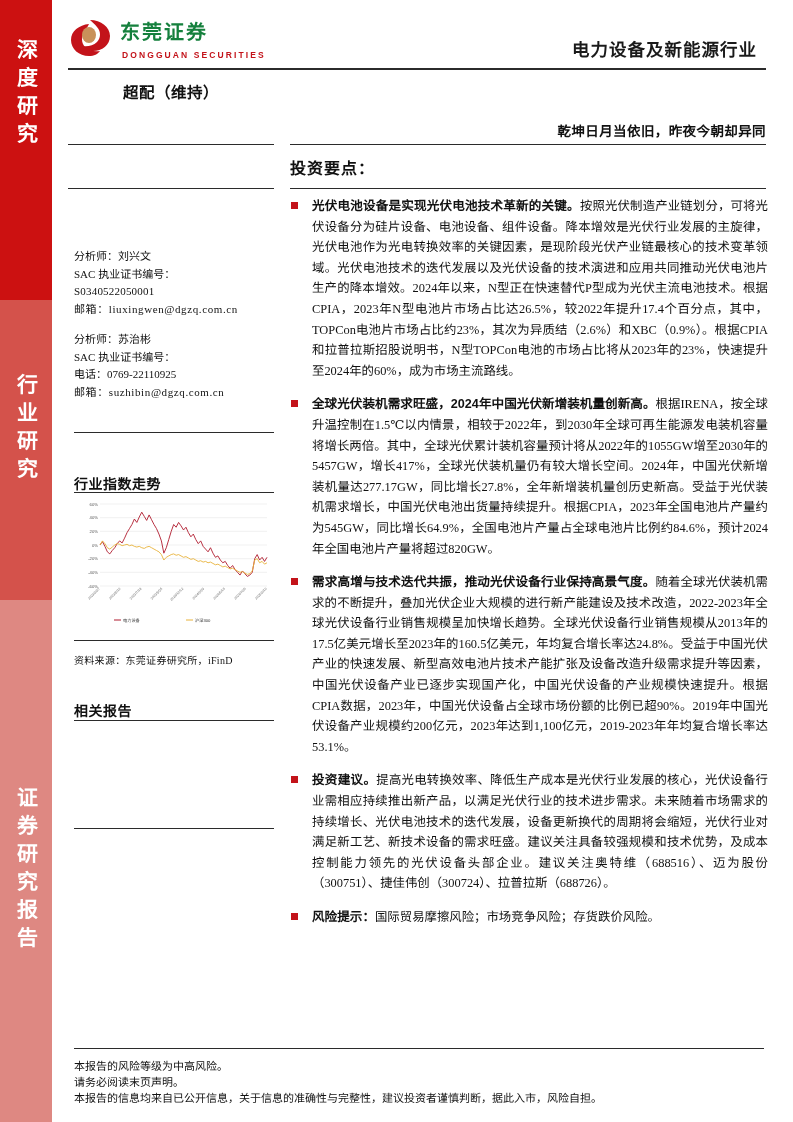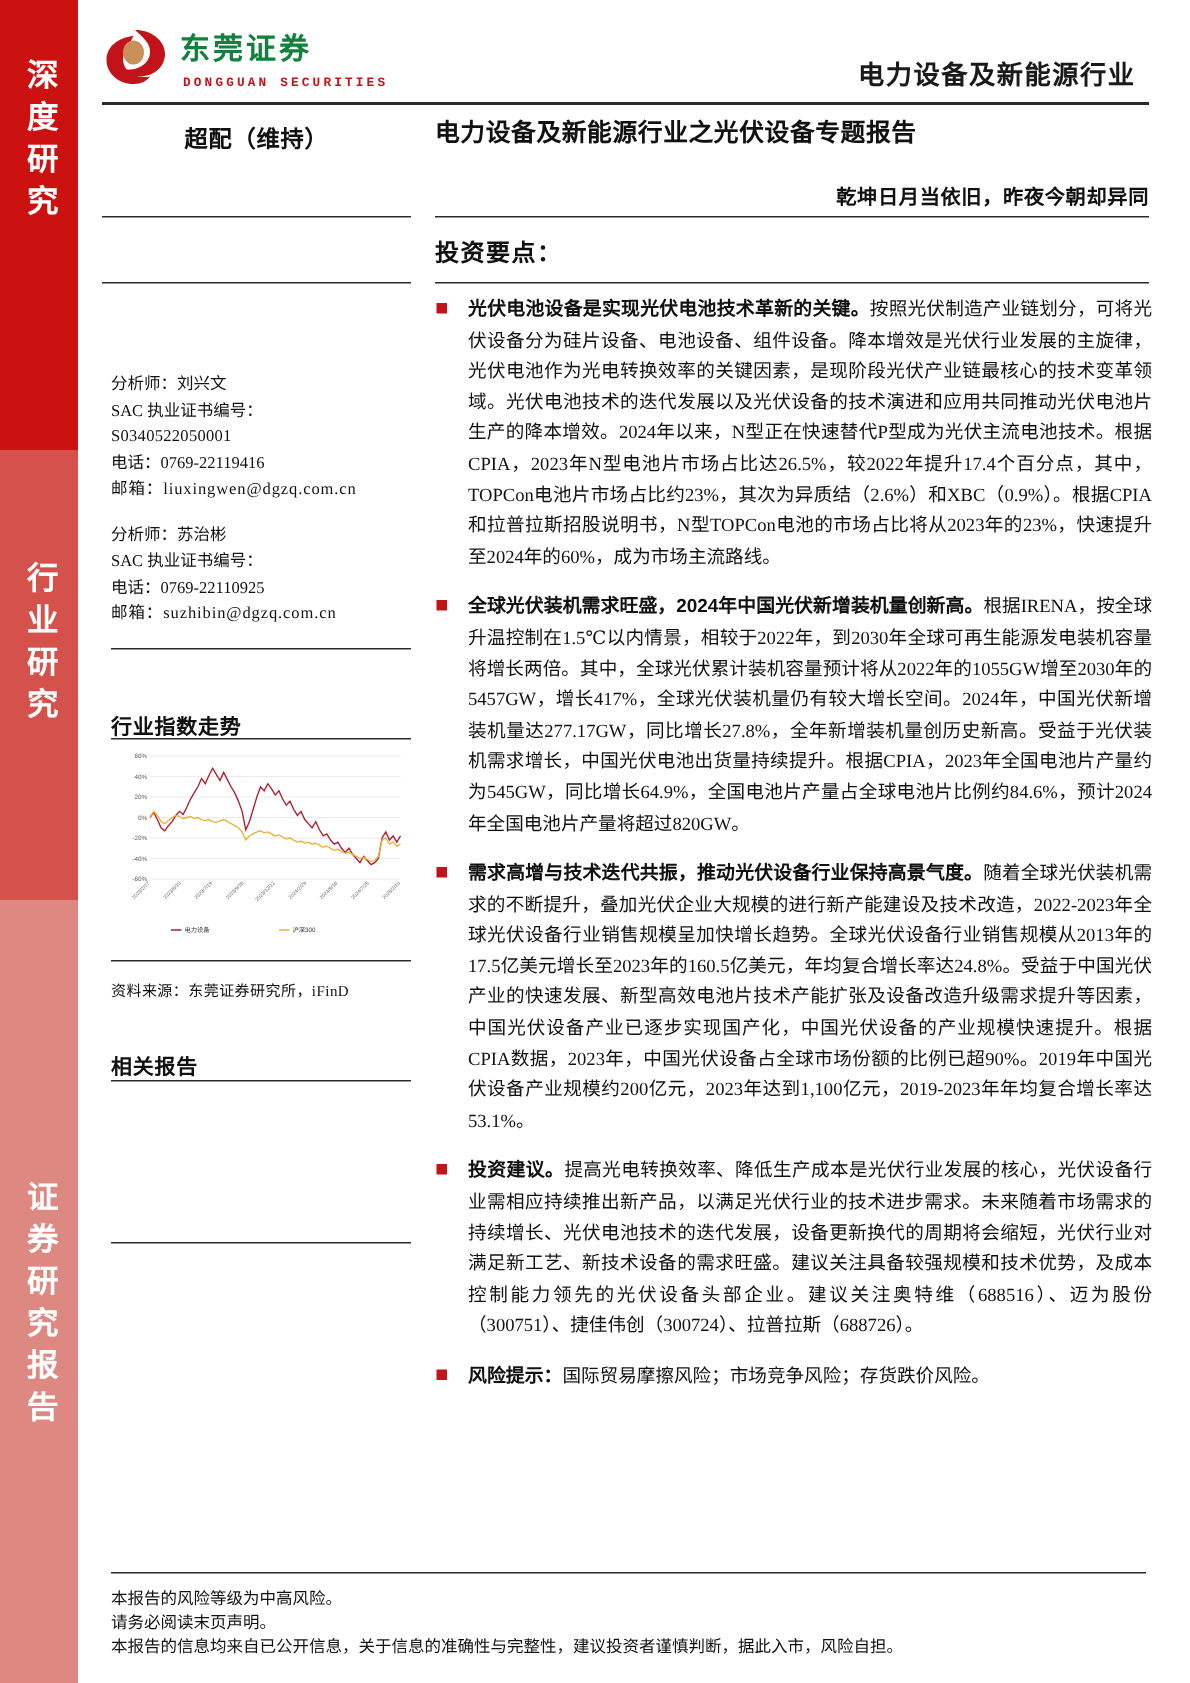--- a/index.html
+++ b/index.html
@@ -80,21 +80,21 @@
     white-space: nowrap;
   }
   .logo-en {
     position: absolute;
     left: 54px;
     top: 36px;
     font-size: 8.5px;
     font-weight: bold;
     color: #C3131A;
     letter-spacing: 2.1px;
-    font-family: Liberation Mono, monospace;
+    font-family: Liberation Sans, sans-serif;
     white-space: nowrap;
   }
 
   
   .industry-name {
     position: absolute;
     right: 36px;
     top: 36px;
     font-size: 17.5px;
     font-weight: bold;
@@ -300,21 +300,20 @@
   <div class="hr" style="left:22px; top:828px; width:200px; height:1px;"></div>
   <div class="hr" style="left:22px; top:1048px; width:690px; height:1px;"></div>
 
   <div class="rating">超配（维持）</div>
 
   <div class="analysts">
     <div class="analyst-block">
       <div>分析师：刘兴文</div>
       <div>SAC 执业证书编号：</div>
       <div class="mono-ish">S0340522050001</div>
-      <div>电话：0769-22119416</div>
       <div class="email-txt">邮箱：liuxingwen@dgzq.com.cn</div>
     </div>
     <div class="analyst-block">
       <div>分析师：苏治彬</div>
       <div>SAC 执业证书编号：</div>
       <div>电话：0769-22110925</div>
       <div class="email-txt">邮箱：suzhibin@dgzq.com.cn</div>
     </div>
   </div>
 
@@ -347,21 +346,20 @@
       <text x="193" y="91" font-size="3.4" fill="#666" font-family="&quot;Liberation Sans&quot;, sans-serif" transform="rotate(-45 193 91)" text-anchor="end">2025/2/10</text>
       <line x1="40" x2="47" y1="122" y2="122" stroke="#B01B2E" stroke-width="1"></line>
       <text x="49" y="123.6" font-size="4.2" fill="#333" font-family="&quot;Liberation Sans&quot;, sans-serif">电力设备</text>
       <line x1="112" x2="119" y1="122" y2="122" stroke="#E8B23A" stroke-width="1"></line>
       <text x="121" y="123.6" font-size="4.2" fill="#333" font-family="&quot;Liberation Sans&quot;, sans-serif">沪深300</text>
     </svg>
   <div class="chart-src">资料来源：东莞证券研究所，iFinD</div>
 
   <div class="related-title">相关报告</div>
 
-  <div class="maintitle">电力设备及新能源行业之光伏设备专题报告</div>
   <div class="subtitle">乾坤日月当依旧，昨夜今朝却异同</div>
   <div class="points-head">投资要点：</div>
 
   <div class="bullets" id="bullets">
       <div class="bullet">
         <span class="sq" style="background: rgb(195, 19, 26);"></span>
         <p><b>光伏电池设备是实现光伏电池技术革新的关键。</b><span>按照光伏制造产业链划分，可将光伏设备分为硅片设备、电池设备、组件设备。降本增效是光伏行业发展的主旋律，光伏电池作为光电转换效率的关键因素，是现阶段光伏产业链最核心的技术变革领域。光伏电池技术的迭代发展以及光伏设备的技术演进和应用共同推动光伏电池片生产的降本增效。2024年以来，N型正在快速替代P型成为光伏主流电池技术。根据CPIA，2023年N型电池片市场占比达26.5%，较2022年提升17.4个百分点，其中，TOPCon电池片市场占比约23%，其次为异质结（2.6%）和XBC（0.9%）。根据CPIA和拉普拉斯招股说明书，N型TOPCon电池的市场占比将从2023年的23%，快速提升至2024年的60%，成为市场主流路线。</span></p>
       </div>
       <div class="bullet">
         <span class="sq" style="background: rgb(195, 19, 26);"></span>

